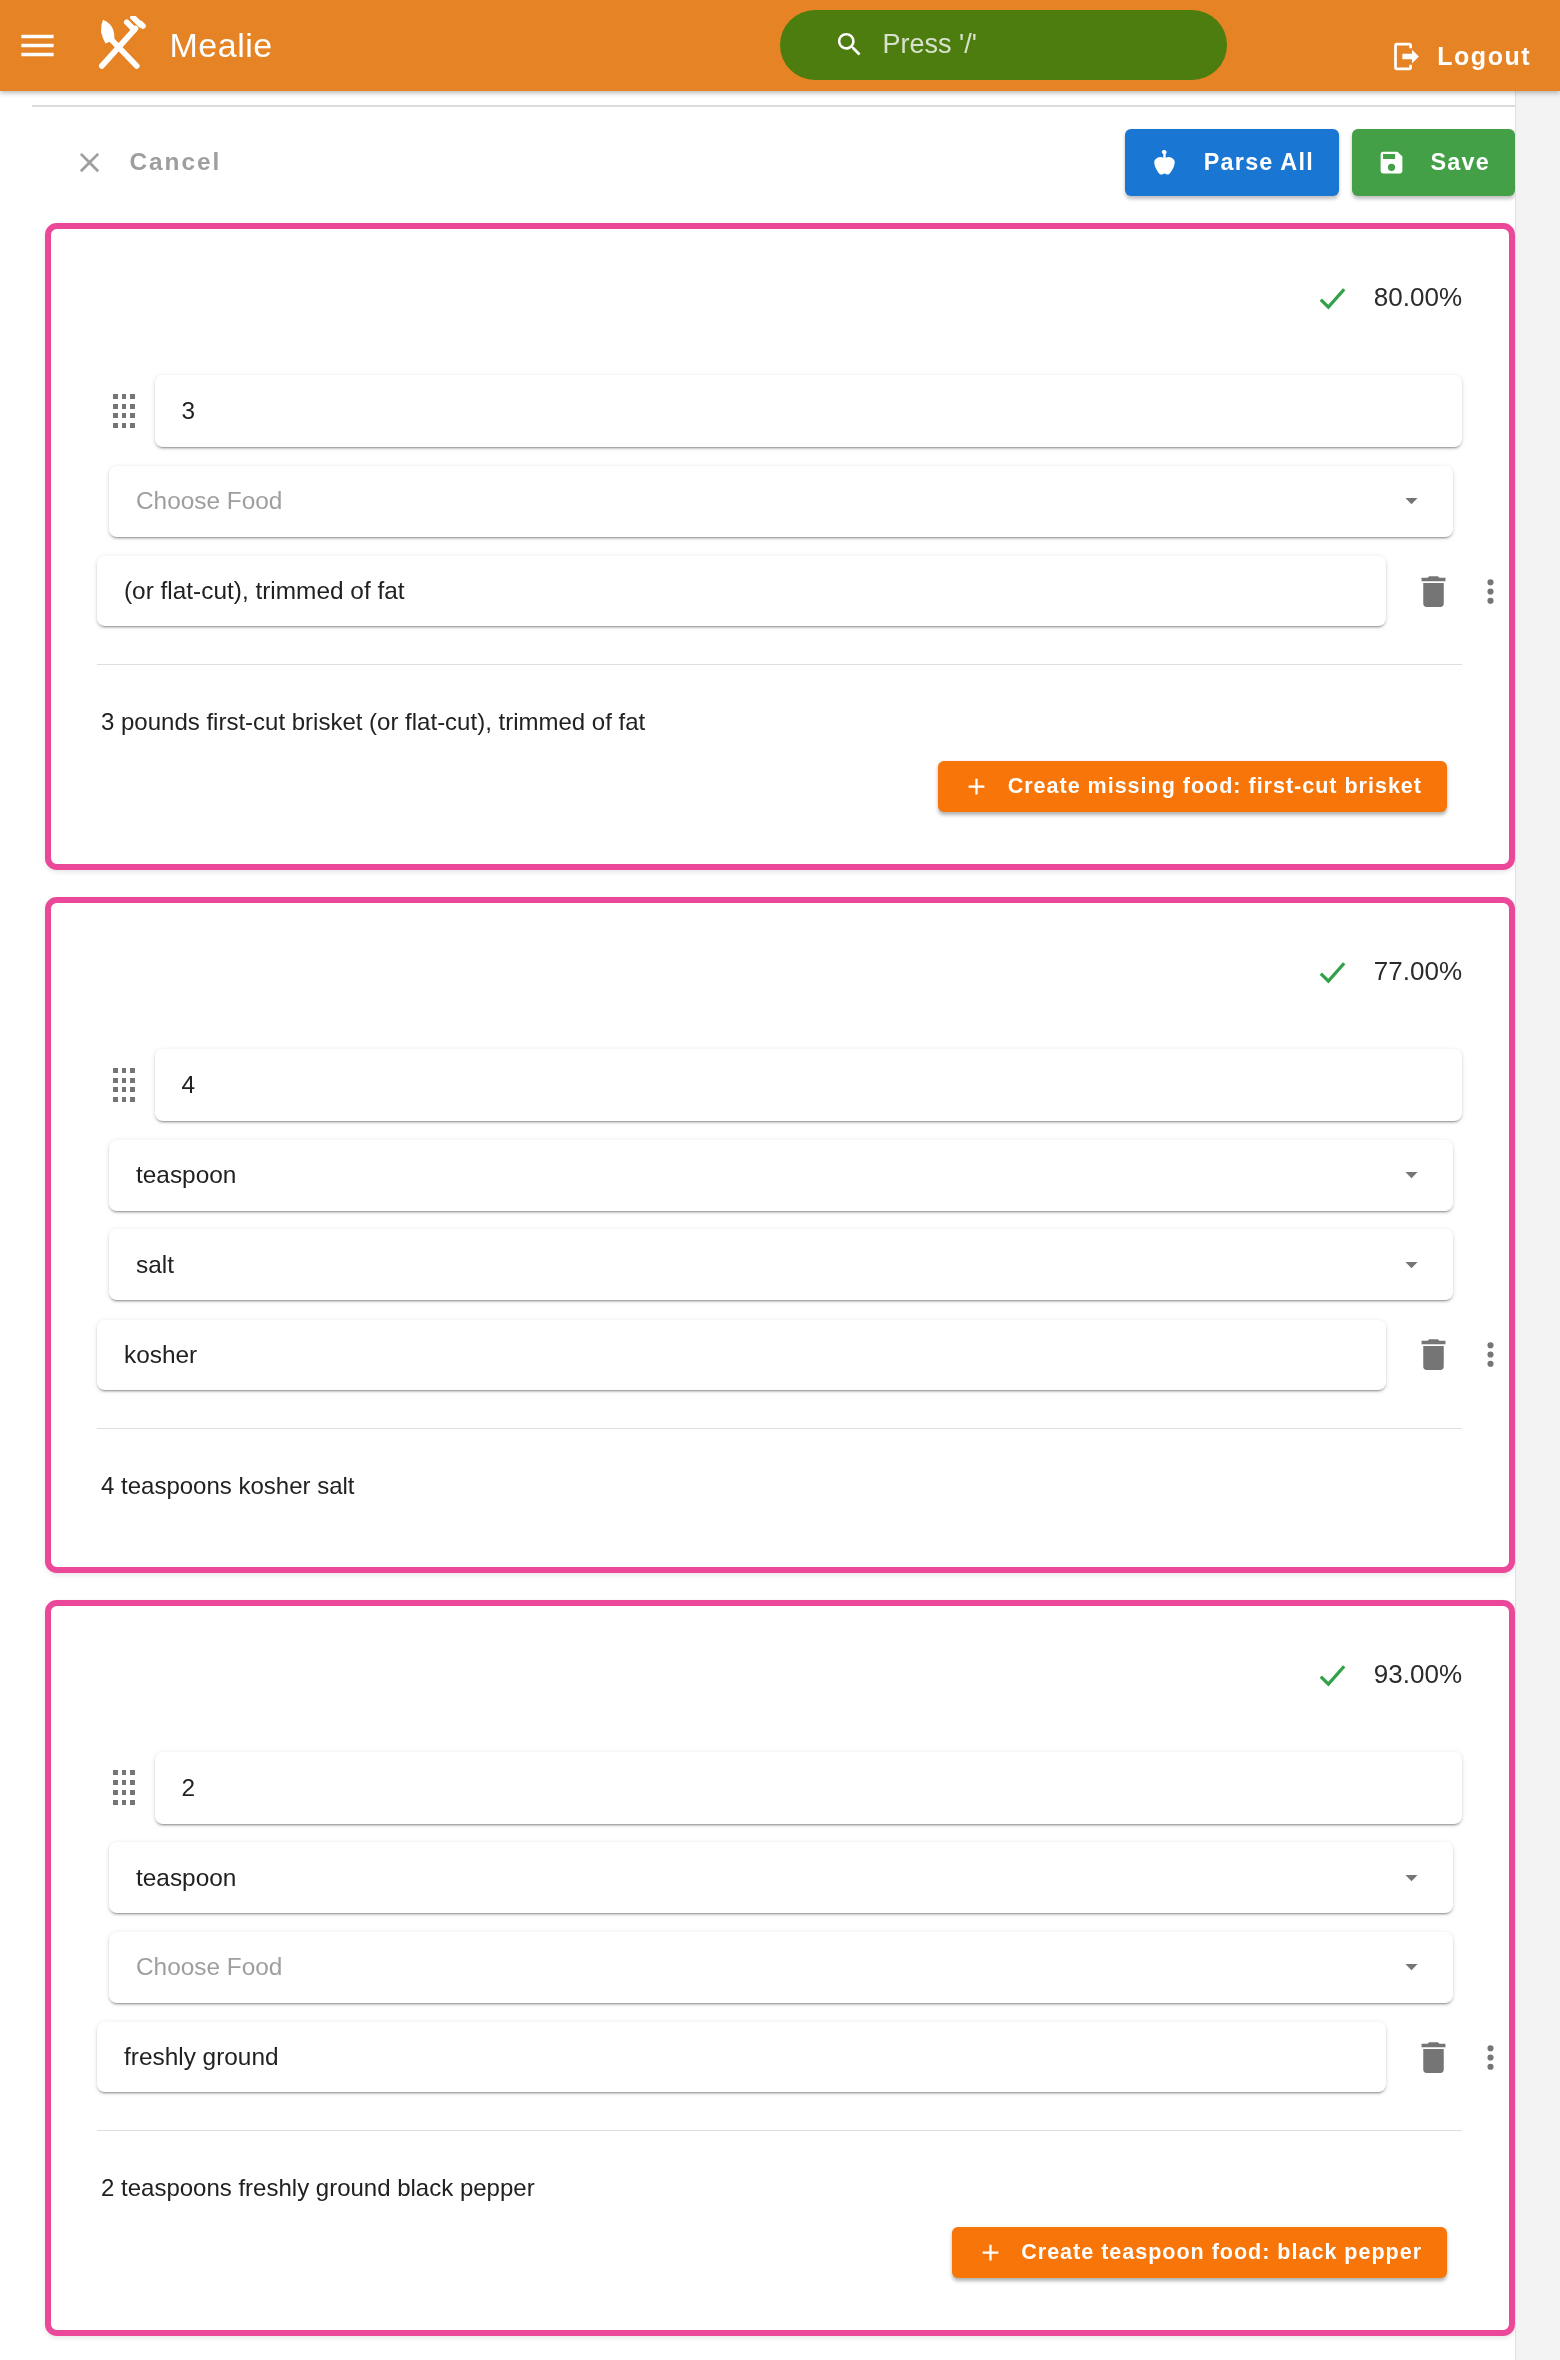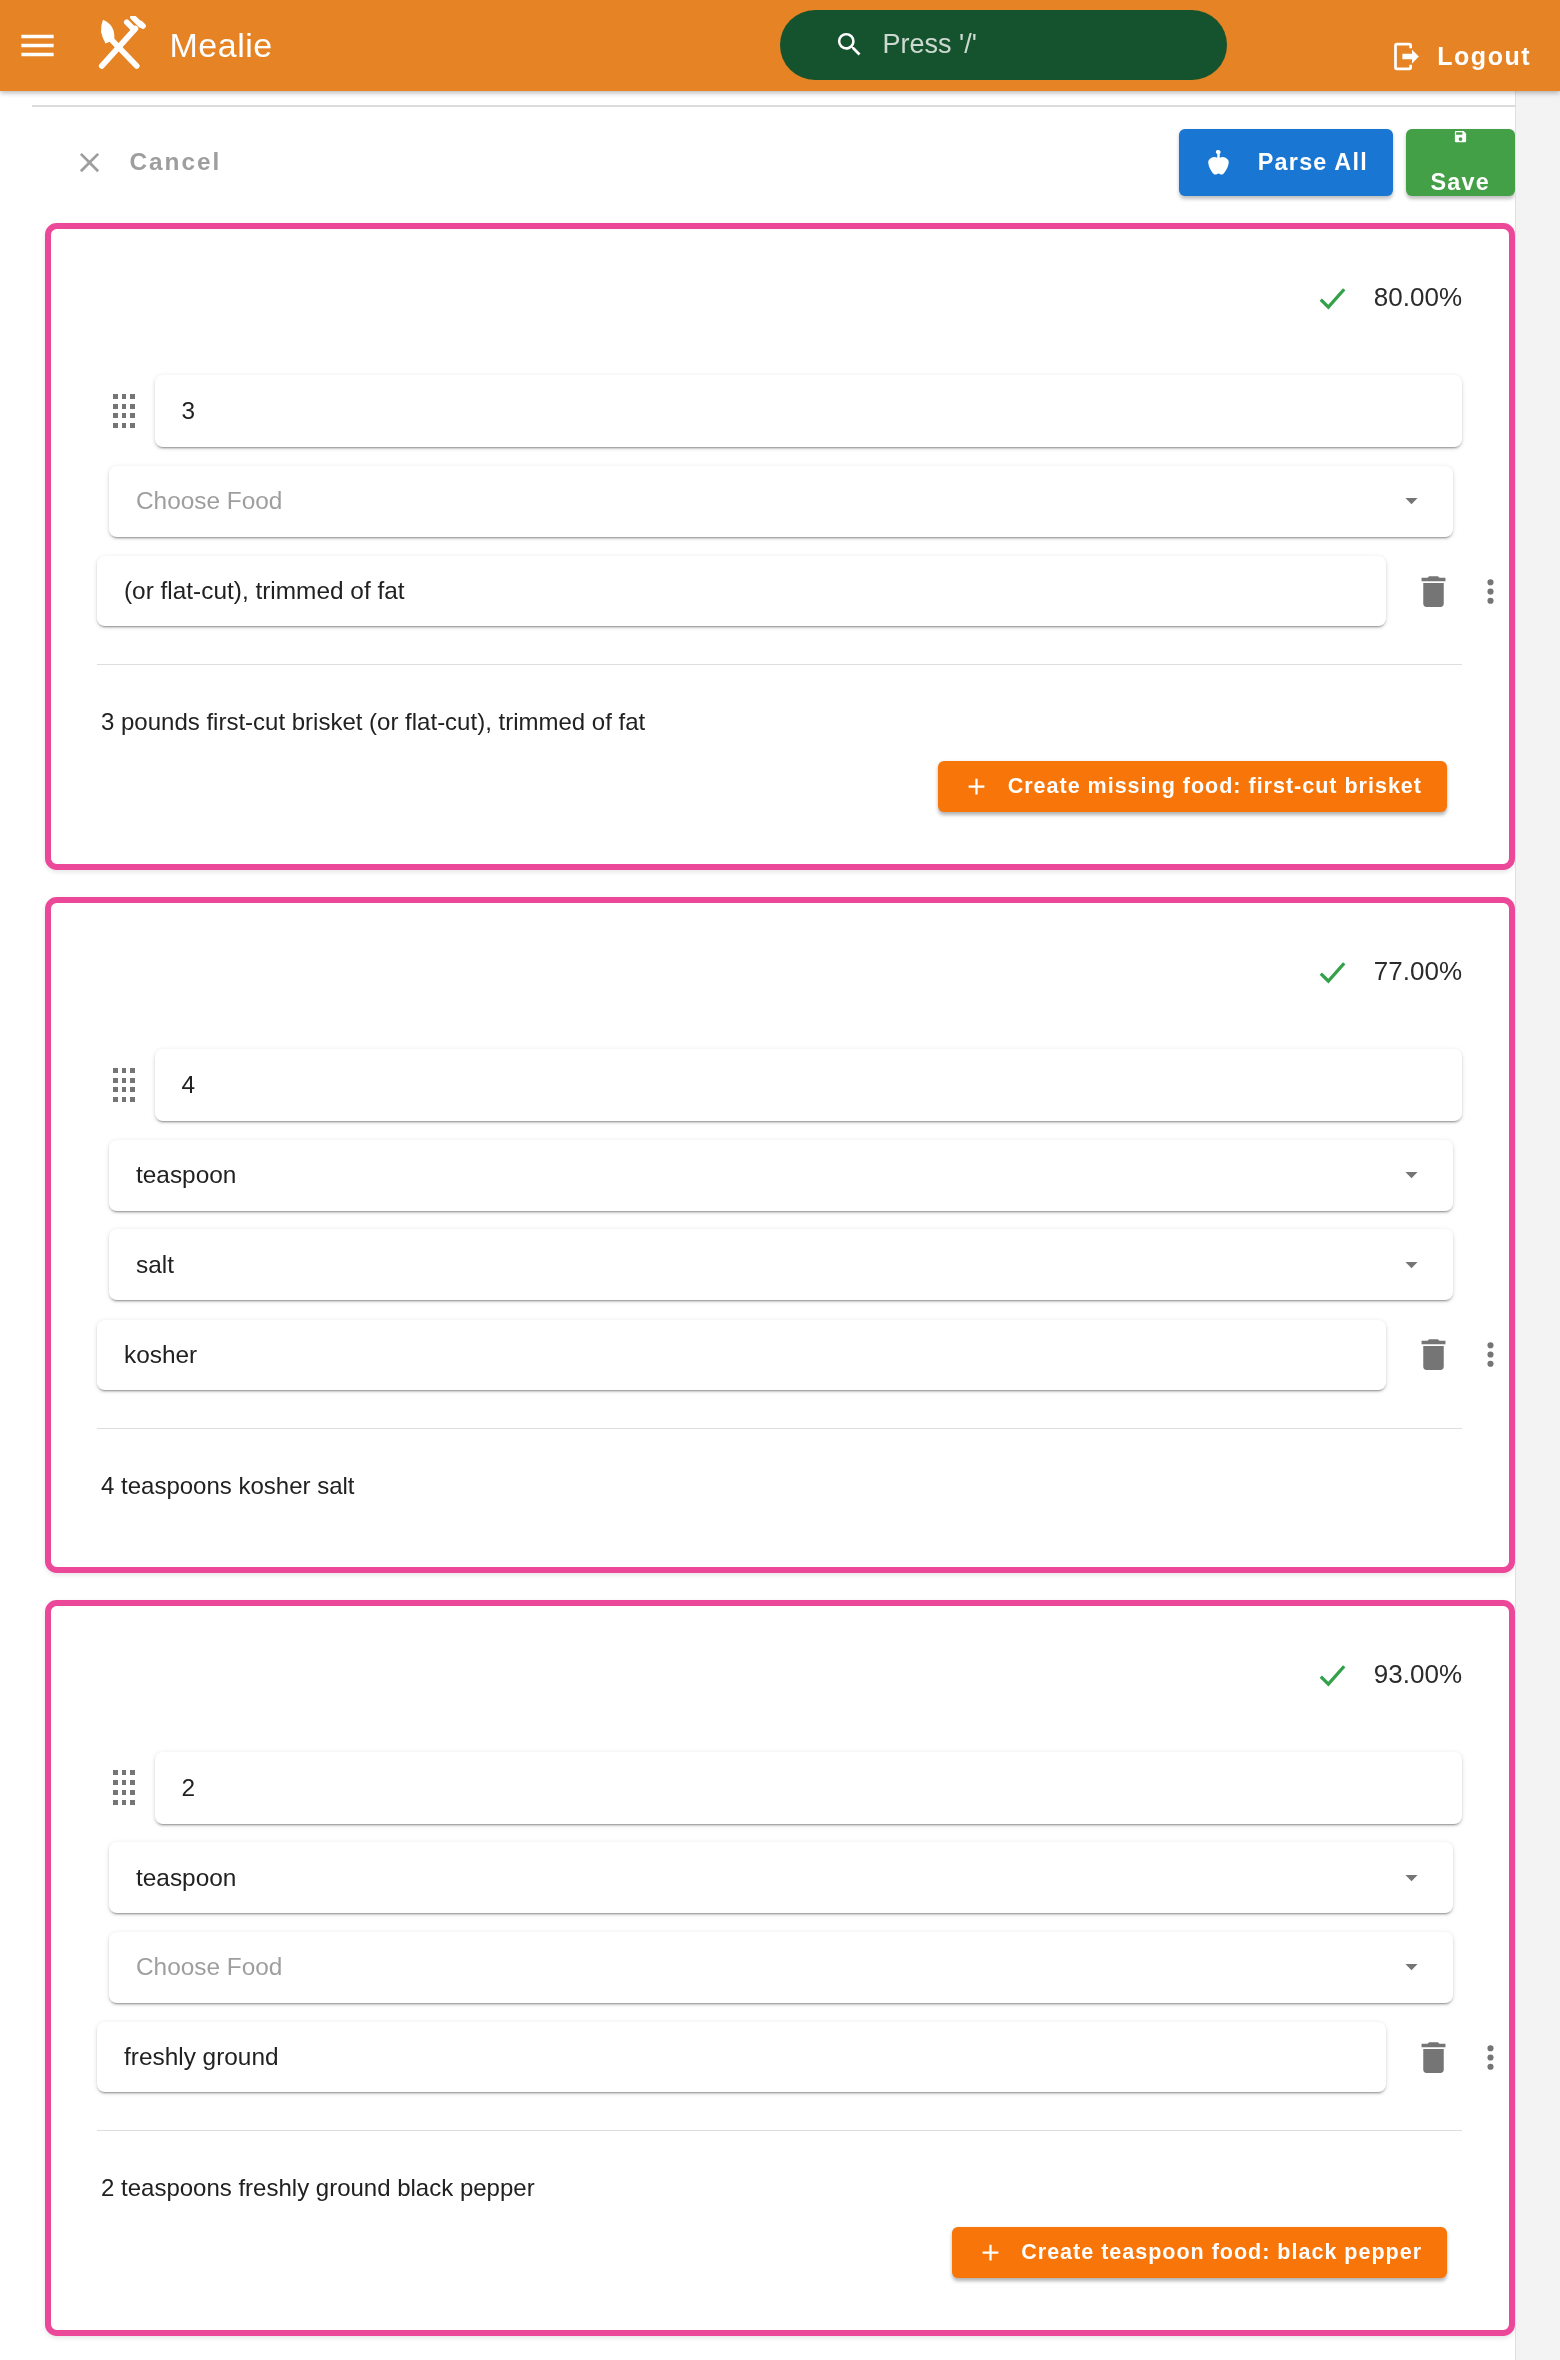--- a/index.html
+++ b/index.html
@@ -8,41 +8,41 @@
 
   
   .app-bar { position:relative; height:91px; background:#E58325;
     display:flex; align-items:center; padding-left:12px;
     box-shadow:0 2px 4.9px rgba(0,0,0,.28); z-index:5; }
   .menu-btn { width:51px; height:51px; border:none; background:transparent; cursor:pointer;
     display:flex; align-items:center; justify-content:center; }
   .logo { margin-left:25px; }
   .app-title { margin-left:21.5px; color:#fff; font-size:34px; font-weight:500; letter-spacing:0.5px; }
   .search-pill { position:absolute; left:780px; top:9.8px; width:447px; height:70px;
-    background:#14532d; border-radius:35px; display:flex; align-items:center; padding-left:54px; }
+    background:#4d7c0f; border-radius:35px; display:flex; align-items:center; padding-left:54px; }
   .search-placeholder { margin-left:17.6px; font-size:27px; color:rgba(255,255,255,.78); }
   .logout-btn { position:absolute; right:29px; top:0; height:113px; border:none; background:transparent;
     display:flex; align-items:center; gap:14.6px; color:#fff; font-weight:bold; font-size:25px;
     letter-spacing:1.5px; cursor:pointer; font-family:inherit; }
 
   .top-divider { position:absolute; top:105px; left:32px; right:45px; height:2px; background:#DBDBDB; }
   .scroll-gutter { position:fixed; top:91px; right:0; width:45px; height:2269px;
     background:#F3F3F3; border-left:1px solid #E0E0E0; }
 
   
   .toolbar { margin:37px 45px 0; height:68px; display:flex; align-items:center; }
   .cancel-btn { margin-left:28px; display:flex; align-items:center; gap:23.4px; border:none;
     background:transparent; color:#9E9E9E; font-weight:bold; font-size:24.4px; letter-spacing:2px;
     cursor:pointer; font-family:inherit; }
   .toolbar .spacer { flex:1; }
   .btn { height:67px; border:none; border-radius:5.9px; display:inline-flex; align-items:center;
     padding:0 25px; gap:25px; color:#fff; font-weight:bold; font-size:23.4px; letter-spacing:1.2px;
     cursor:pointer; font-family:inherit; box-shadow:0 2.9px 3.9px rgba(0,0,0,.25); }
   .btn-parse { background:#1976D2; margin-right:12.7px; }
-  .btn-save  { background:#43A047;flex-direction:column; }
+  .btn-save  { background:#43A047; }
 
   
   .cards { margin-top:27px; }
   .card { margin:0 45px; background:#fff; border:6px solid #ec4899; border-radius:11.7px;
     box-shadow:0 2px 4.9px rgba(0,0,0,.10); }
   .card + .card { margin-top:27px; }
 
   .confidence-row { margin:49px 47px 0 0; height:39px; display:flex; align-items:center;
     justify-content:flex-end; gap:21.5px; }
   .confidence { font-size:26px; color:#2b2b2b; }

